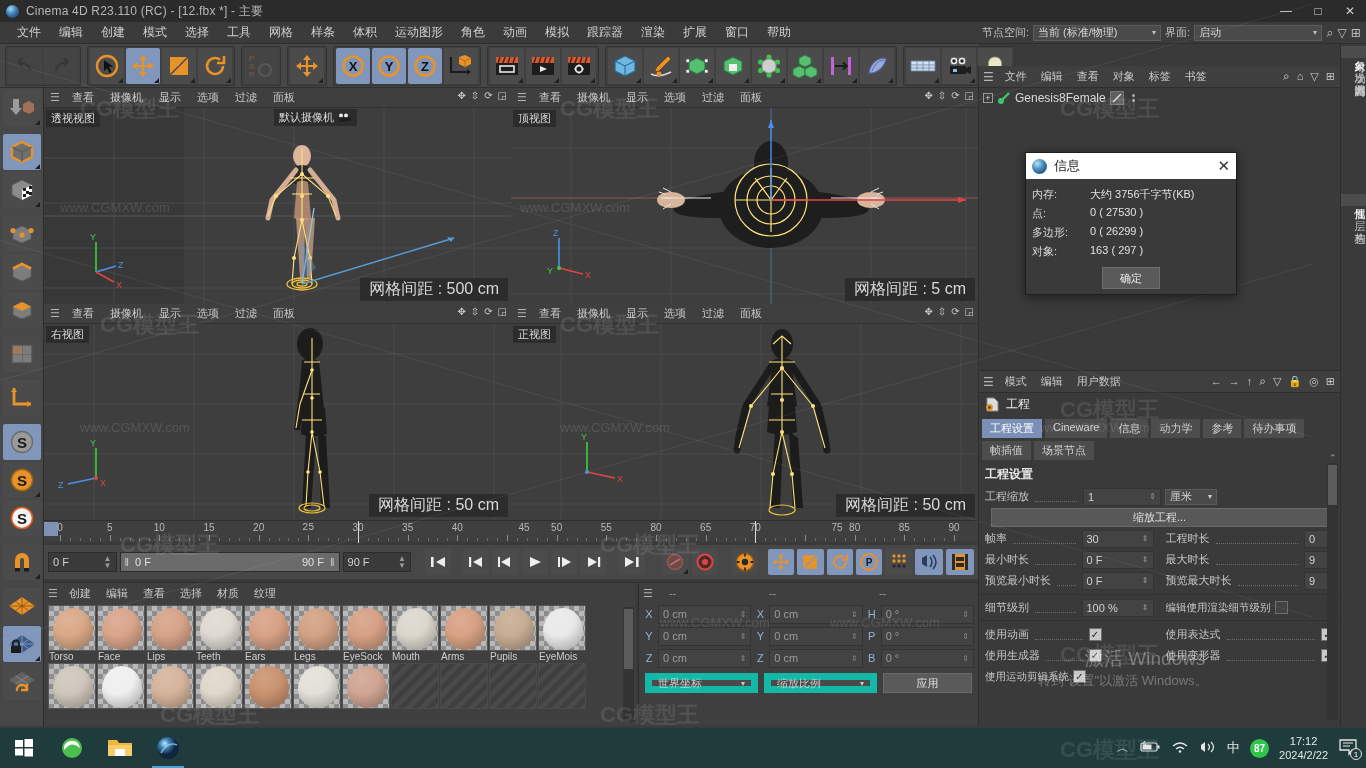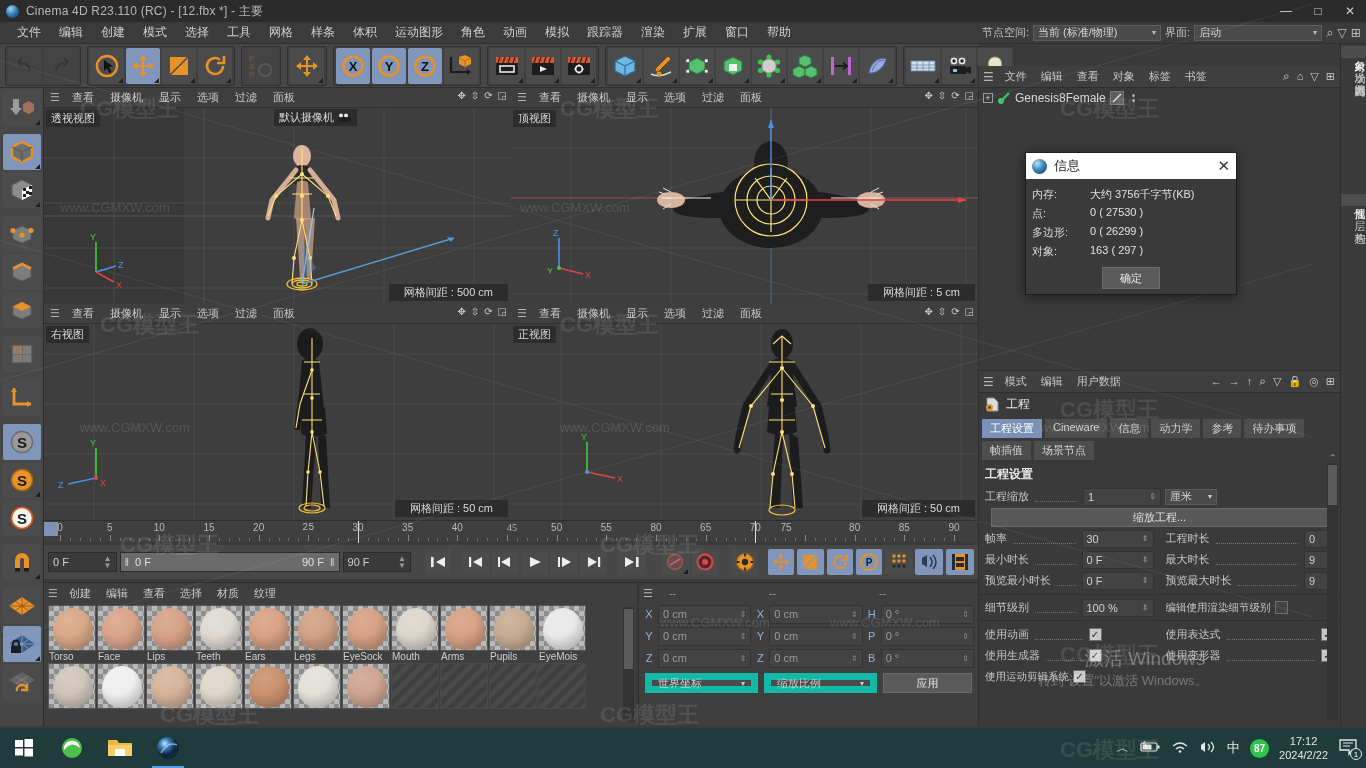--- a/index.html
+++ b/index.html
@@ -80,21 +80,21 @@
     height:20px; display:flex; align-items:center; gap:2px; padding-left:6px;
     background:#3f3f3f; border-bottom:1px solid #303030; position:relative;
   }
   .vp .vhead .hm{ font-size:11px; padding:1px 7px; color:#c9c9c9;}
   .vp .vhead .vicons{ position:absolute; right:4px; top:2px; display:flex; gap:5px;}
   .vp .canvas{ position:absolute; left:0; right:0; top:20px; bottom:0;
                background:#3f3f3f; overflow:hidden;}
   .vlabel{ position:absolute; left:2px; top:2px; background:#2c2c2c;
            font-size:11px; color:#d8d8d8; padding:1px 5px; z-index:4;}
   .gridlabel{ position:absolute; right:3px; bottom:3px; background:#2c2c2c;
-              font-size:11px; color:#d8d8d8; padding:1px 15px; z-index:4;}
+              font-size:16px; color:#d8d8d8; padding:1px 9px; z-index:4;}
   .camlabel{ position:absolute; left:50%; transform:translateX(-50%); top:2px;
              background:#2c2c2c; font-size:11px; color:#d8d8d8; padding:1px 5px;
              z-index:5; display:flex; align-items:center; gap:4px;}
 
   
   .timeline{ position:absolute; left:44px; top:520px; width:934px; height:22px;
              background:#3f3f3f; border-top:1px solid #2e2e2e;}
   .ruler{ position:relative; height:22px; }
   .tick{ position:absolute; bottom:2px; width:1px; background:#8a8a8a; }
   .tlab{ position:absolute; top:1px; font-size:10px; color:#b8b8b8;
@@ -980,33 +980,33 @@
         <div class="tlab" style="left: 214.667px;">20</div>
         <div class="tick" style="left: 214.667px; height: 6px;"></div>
         <div class="tlab" style="left: 264.333px; font-family: Liberation Mono, monospace;">25</div>
         <div class="tick" style="left: 264.333px; height: 6px;"></div>
         <div class="tlab" style="left: 314px;">30</div>
         <div class="tick" style="left: 314px; height: 6px;"></div>
         <div class="tlab" style="left: 363.667px;">35</div>
         <div class="tick" style="left: 363.667px; height: 6px;"></div>
         <div class="tlab" style="left: 413.333px;">40</div>
         <div class="tick" style="left: 413.333px; height: 6px;"></div>
-        <div class="tlab" style="left: 468px; font-family: Liberation Serif, serif;">45</div>
+        <div class="tlab" style="left: 480px;">45</div>
         <div class="tick" style="left: 463px; height: 6px;"></div>
         <div class="tlab" style="left: 512.667px;">50</div>
         <div class="tick" style="left: 512.667px; height: 6px;"></div>
         <div class="tlab" style="left: 562.333px;">55</div>
         <div class="tick" style="left: 562.333px; height: 6px;"></div>
         <div class="tlab" style="left: 612px;">80</div>
         <div class="tick" style="left: 612px; height: 6px;"></div>
         <div class="tlab" style="left: 661.667px;">65</div>
         <div class="tick" style="left: 661.667px; height: 6px;"></div>
         <div class="tlab" style="left: 711.333px;">70</div>
         <div class="tick" style="left: 711.333px; height: 6px;"></div>
-        <div class="tlab" style="left: 742px;">75</div>
+        <div class="tlab" style="left: 793px;">75</div>
         <div class="tick" style="left: 761px; height: 6px;"></div>
         <div class="tlab" style="left: 810.667px;">80</div>
         <div class="tick" style="left: 810.667px; height: 6px;"></div>
         <div class="tlab" style="left: 860.333px;">85</div>
         <div class="tick" style="left: 860.333px; height: 6px;"></div>
         <div class="tlab" style="left: 910px;">90</div>
         <div class="tick" style="left: 910px; height: 6px;"></div>
         <div class="tick" style="left: 25.9333px; height: 3px; background: rgb(110, 110, 110);"></div>
         <div class="tick" style="left: 35.8667px; height: 3px; background: rgb(110, 110, 110);"></div>
         <div class="tick" style="left: 45.8px; height: 3px; background: rgb(110, 110, 110);"></div>

